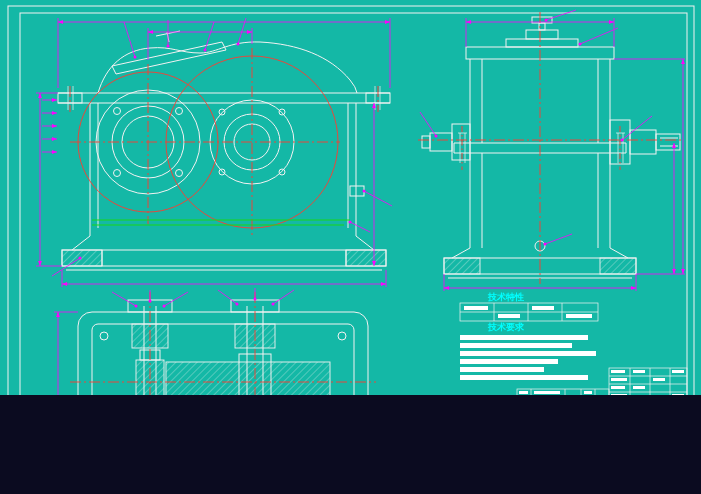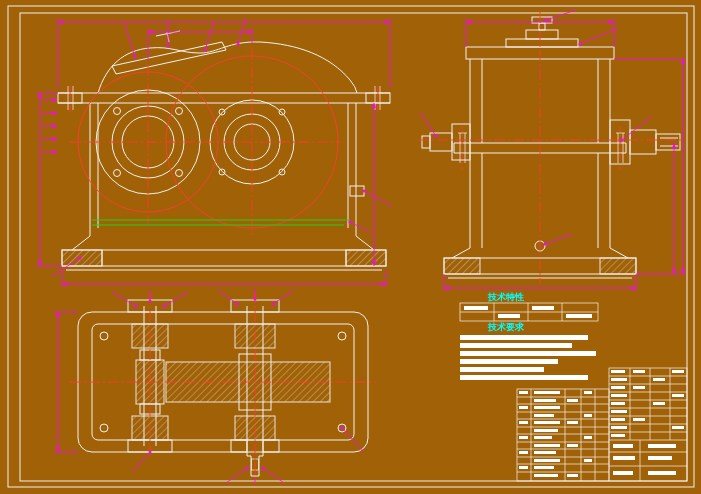--- a/index.html
+++ b/index.html
@@ -1,16 +1,16 @@
 <!DOCTYPE html>
 <html><head>
 <meta charset="utf-8">
 <style>
   html,body{margin:0;padding:0;background:#0b0b20;}
-  #sheet{position:relative;width:701px;height:494px;background:#a16207;overflow:hidden;
+  #sheet{position:relative;width:701px;height:395px;background:#14b8a6;overflow:hidden;
          font-family:"DejaVu Sans","Liberation Sans",sans-serif;}
   svg{position:absolute;left:0;top:0;}
   .w{stroke:#f2f2f2;fill:none;stroke-width:1;}
   .wt{stroke:#f2f2f2;fill:none;stroke-width:0.7;}
   .hatch{fill:url(#hatch);stroke:#f2f2f2;stroke-width:0.9;}
   .r{stroke:#ff3b30;fill:none;stroke-width:0.9;}
   .dash{stroke-dasharray:11 3 2 3;}
   .sdash{stroke-dasharray:6 3 1.5 3;}
   .g{stroke:#18d618;fill:none;stroke-width:1;}
   .m{stroke:#ff00ff;fill:none;stroke-width:0.8;}

